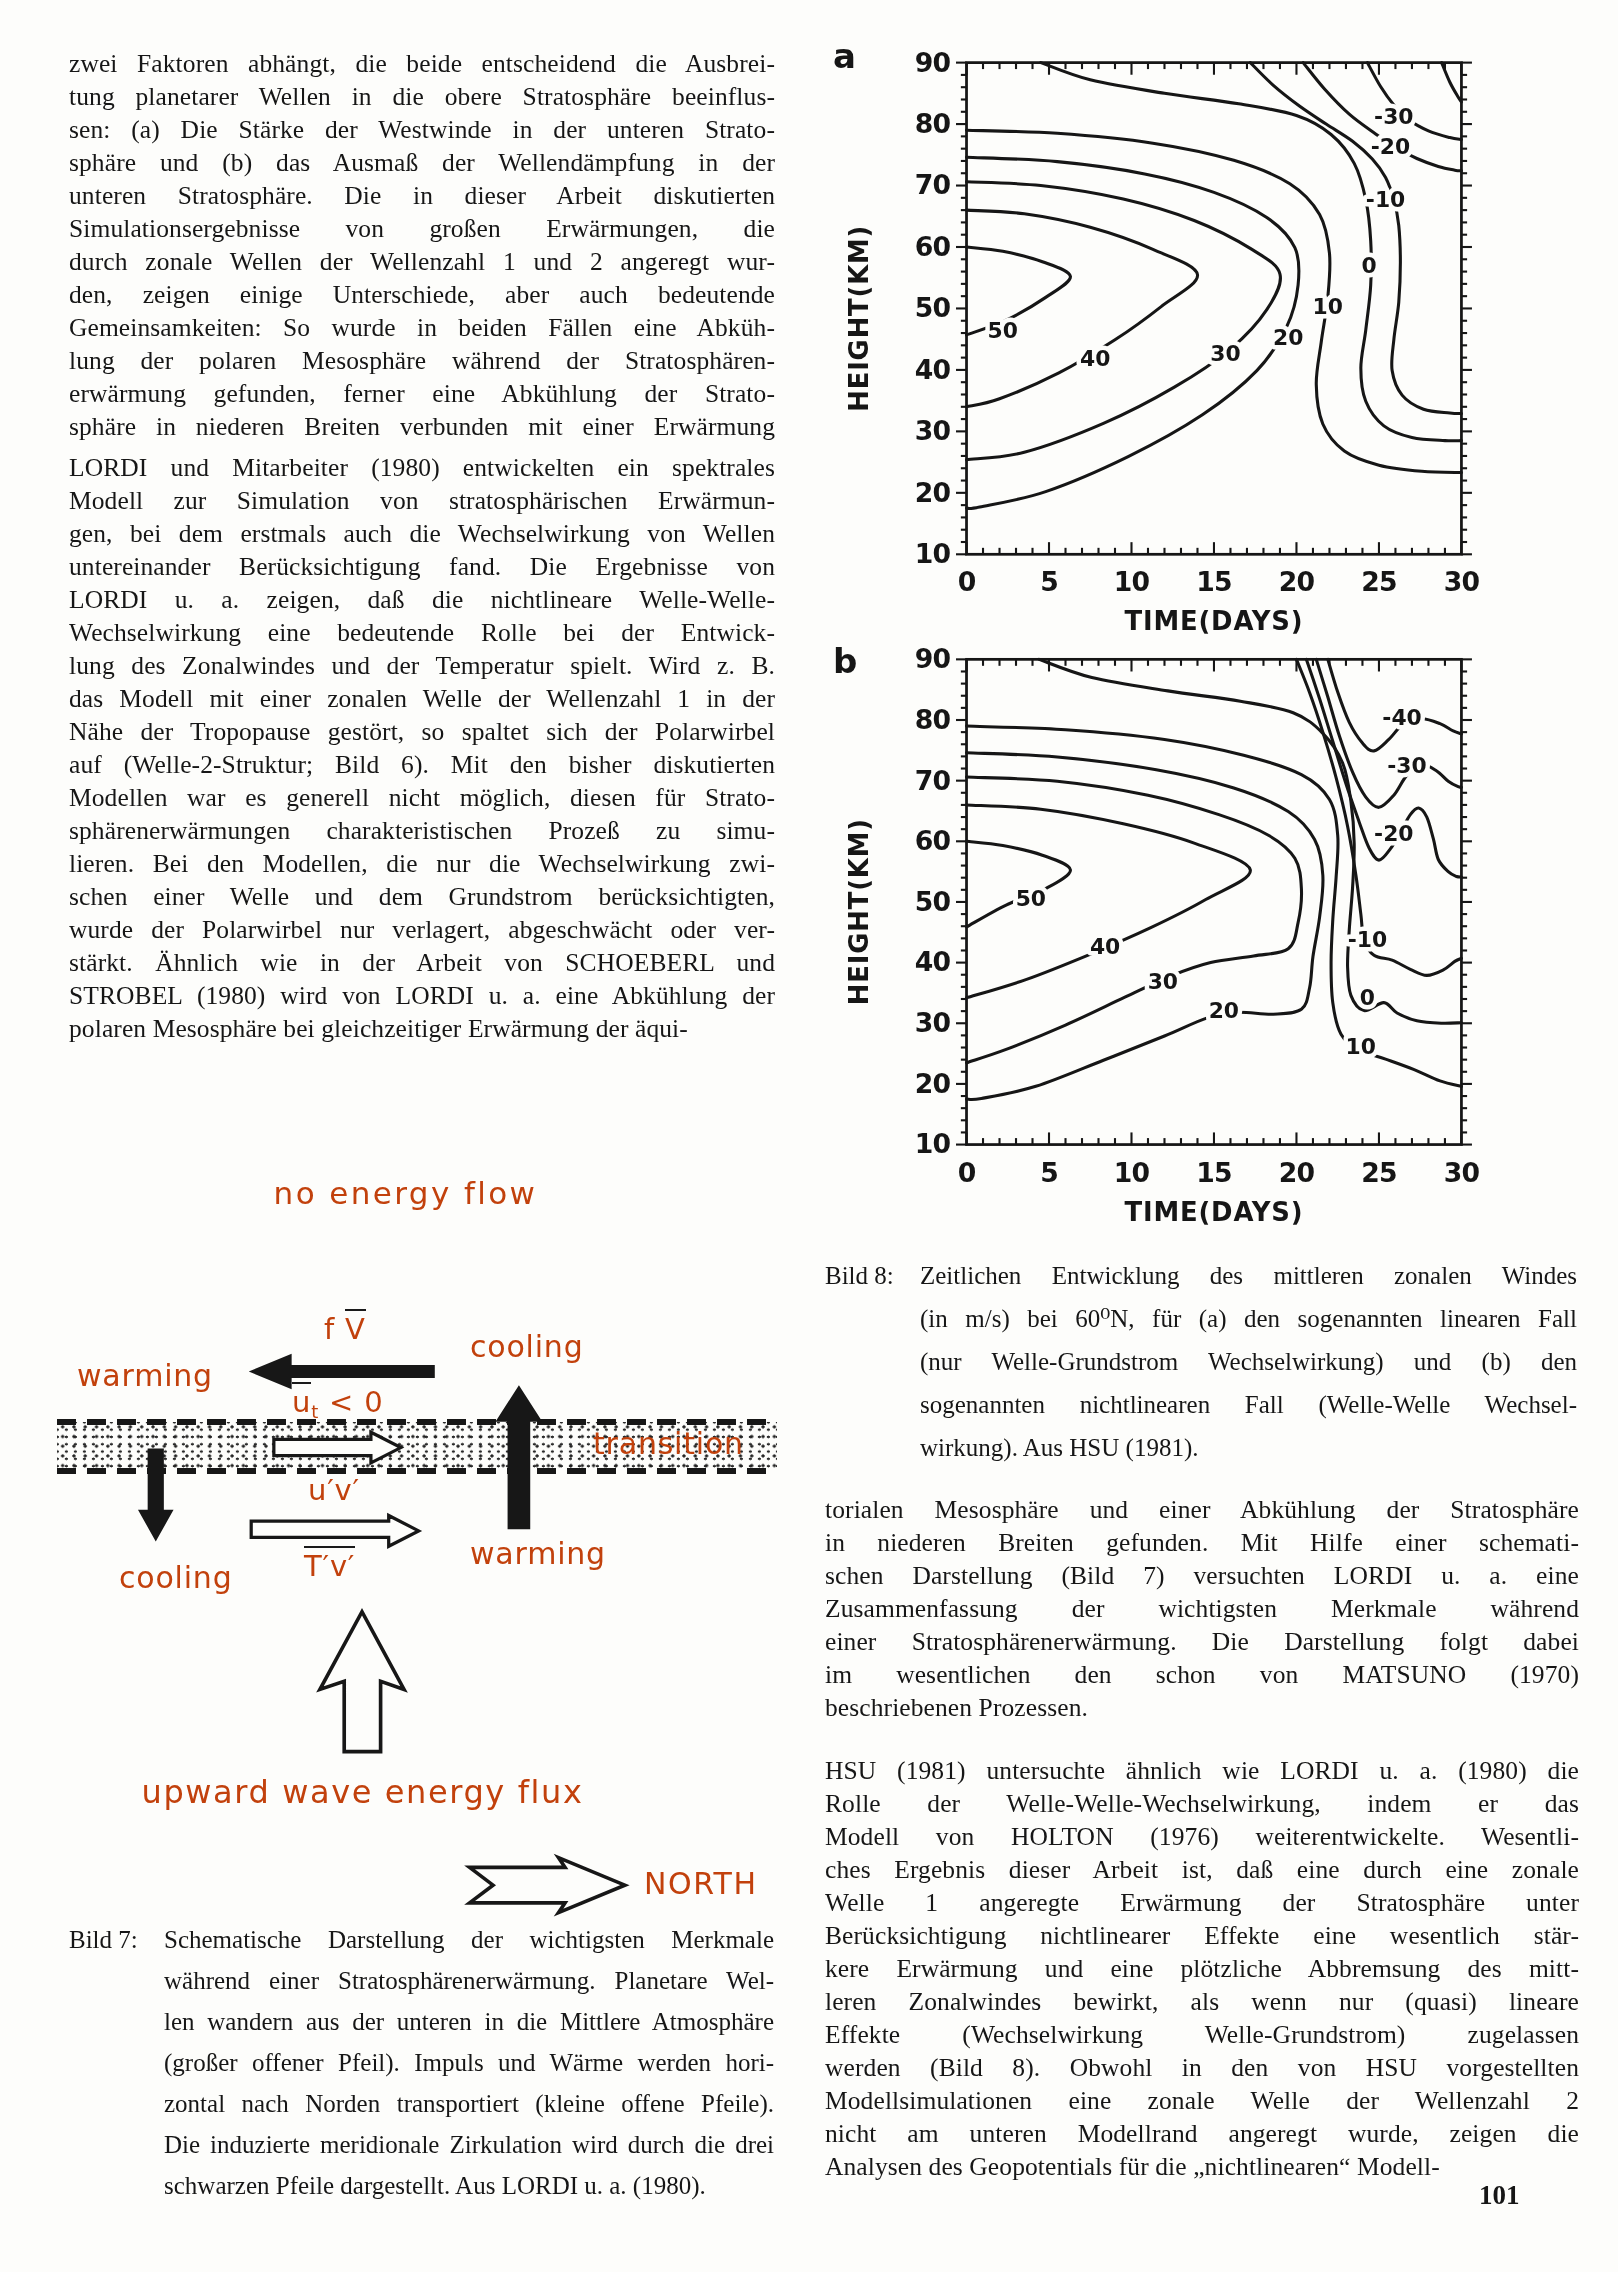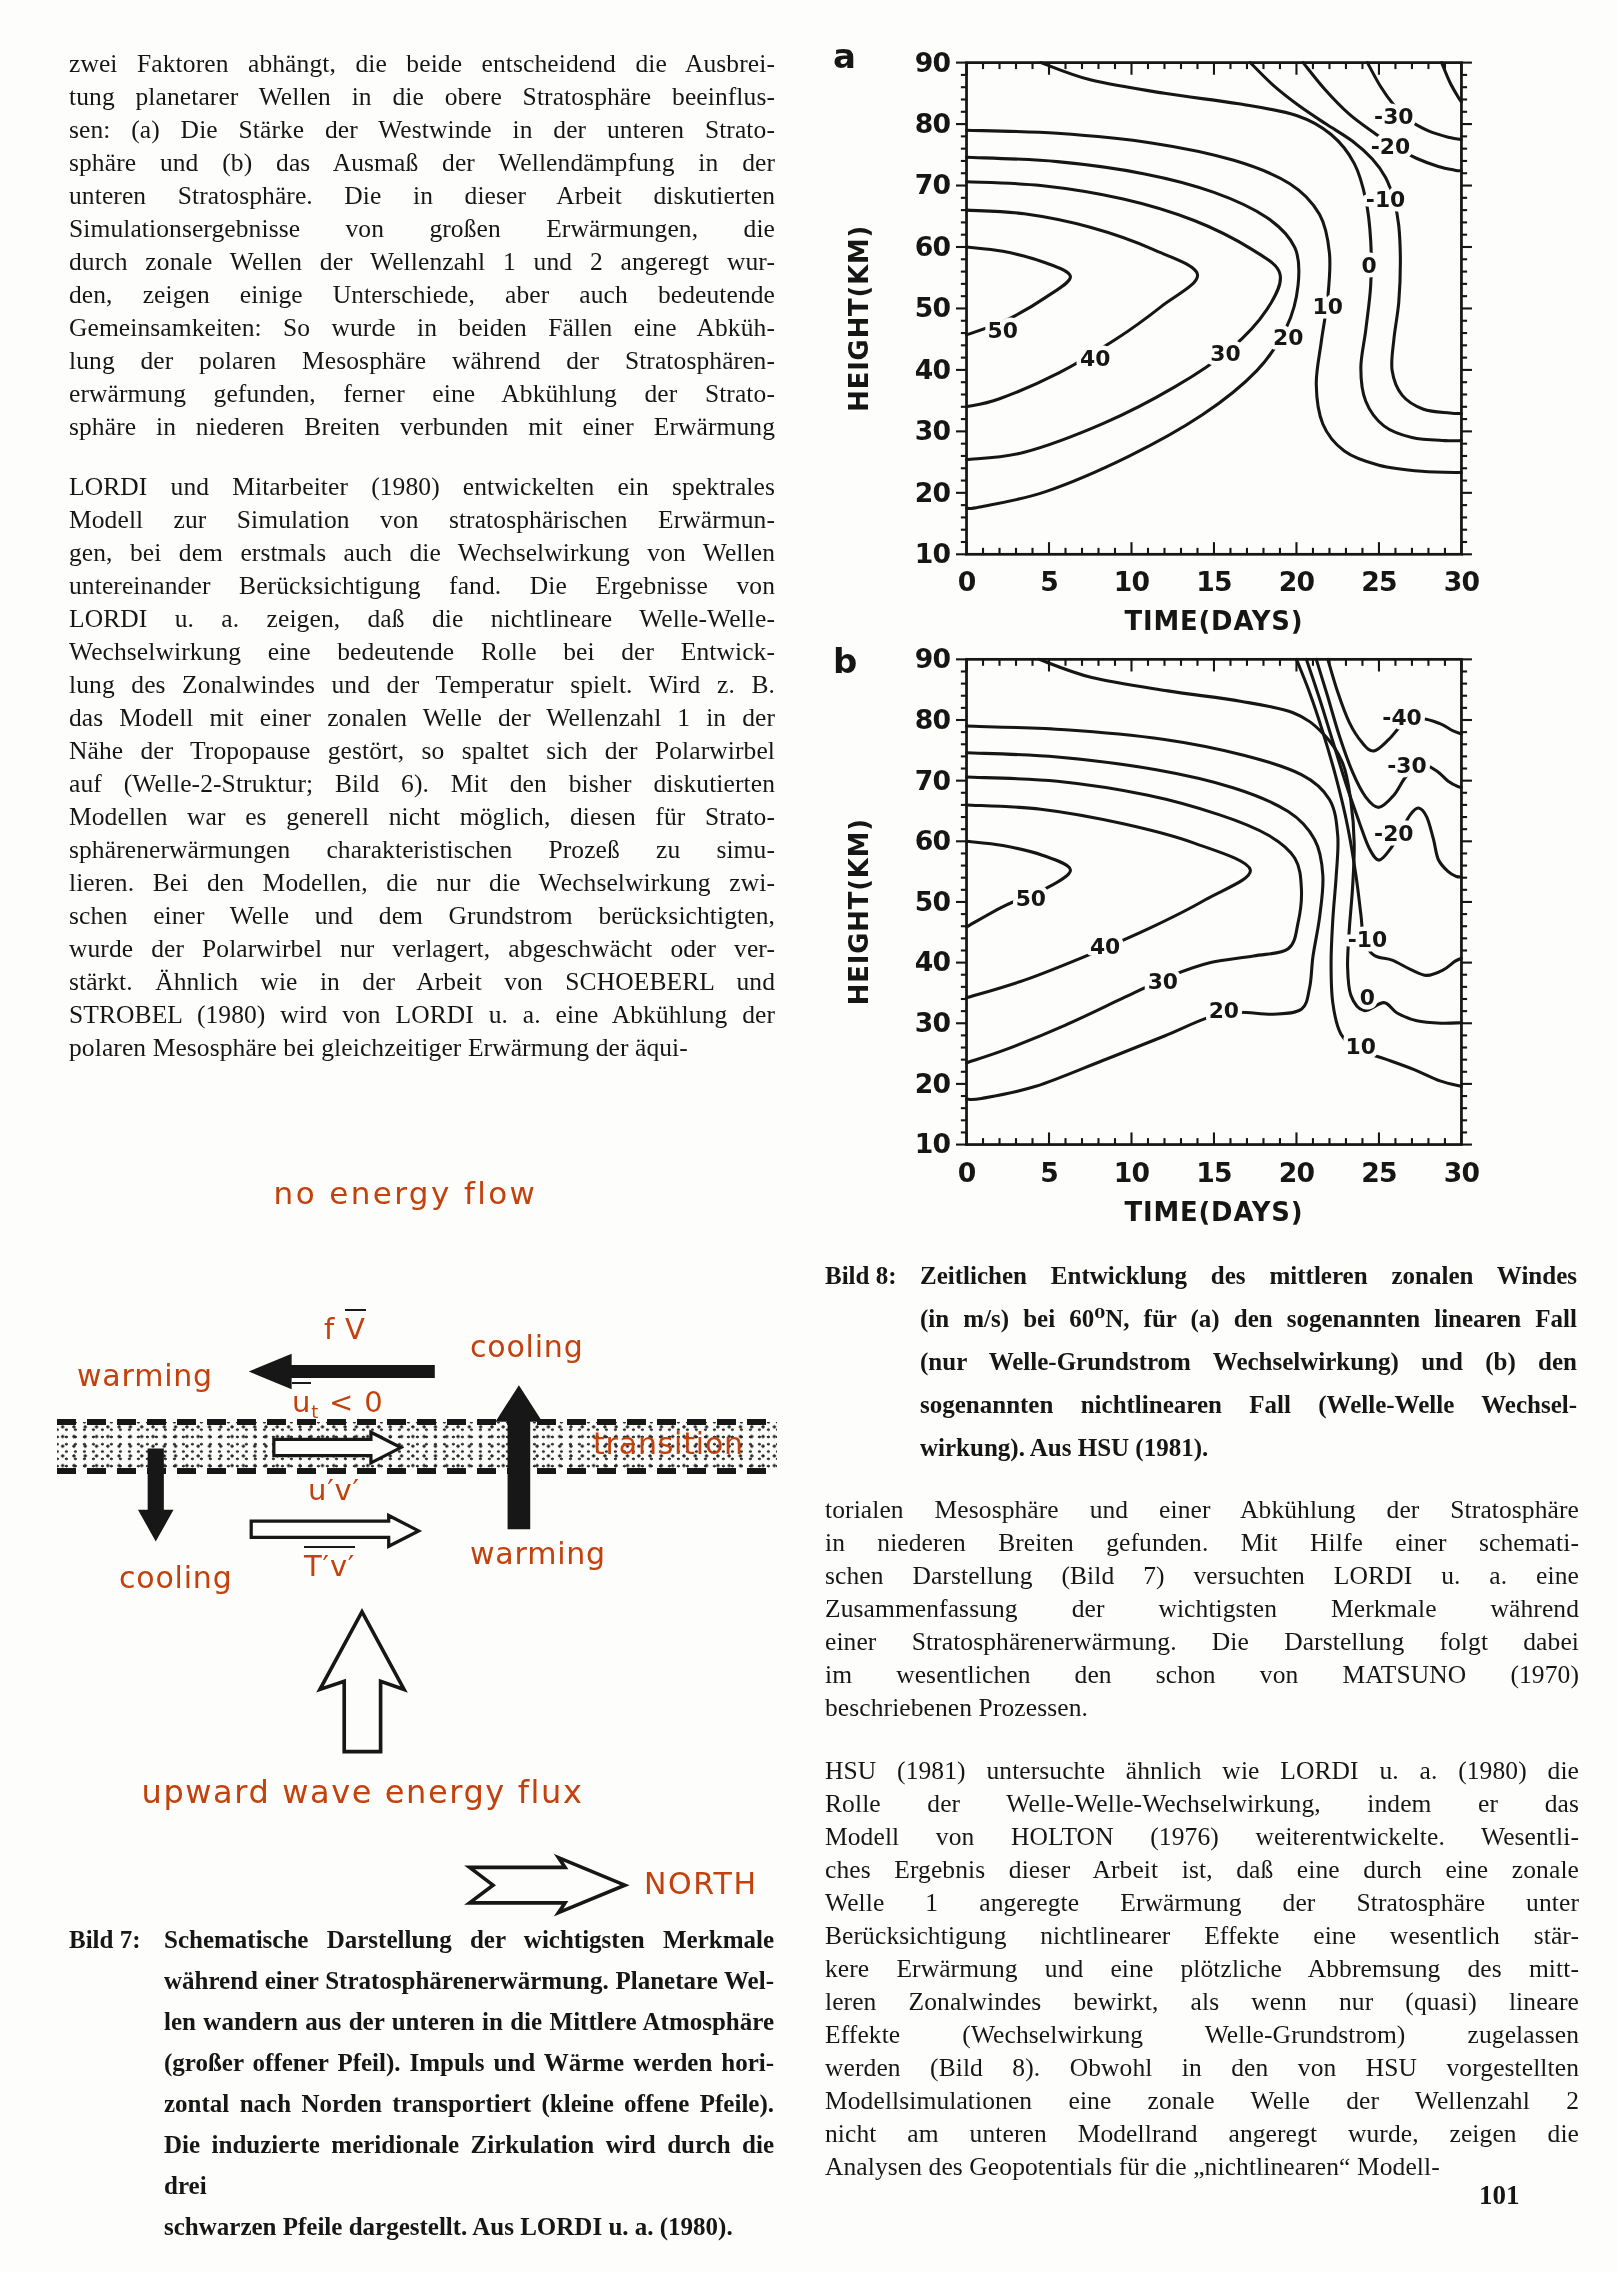--- a/index.html
+++ b/index.html
@@ -3,23 +3,23 @@
 <meta charset="utf-8">
 <style>
   html,body{margin:0;padding:0;background:#8a8a8a;}
   .page{position:relative;width:1618px;height:2273px;background:#fdfdfb;color:#161616;overflow:hidden;
         font-family:"Liberation Serif","DejaVu Serif",serif;}
   .abs{position:absolute;}
   
   .bodytext{font-size:25.5px;line-height:33px;letter-spacing:0.1px;}
   .pline{text-align:justify;text-align-last:justify;white-space:normal;}
   .pline.last{text-align-last:left;}
-  .para + .para{margin-top:27px;}
+  .para + .para{margin-top:8px;}
   
-  .caption{display:flex;font-size:25px;line-height:41px;font-weight:bold;}
+  .caption{display:flex;font-size:25px;line-height:41px;}
   .caption .cap-label{flex:0 0 95px;}
   .caption .cap-lines{flex:1 1 auto;}
   .caption .pline{text-align:justify;text-align-last:justify;}
   .caption .pline.last{text-align-last:left;}
   
   .sans{font-family:"DejaVu Sans","Liberation Sans",sans-serif;}
   .diaglabel{font-size:30px;letter-spacing:0.8px;color:#c2410c;}
   .panel-letter{font-family:"DejaVu Sans","Liberation Sans",sans-serif;font-weight:bold;font-size:34px;}
   
   .band{background-image:

